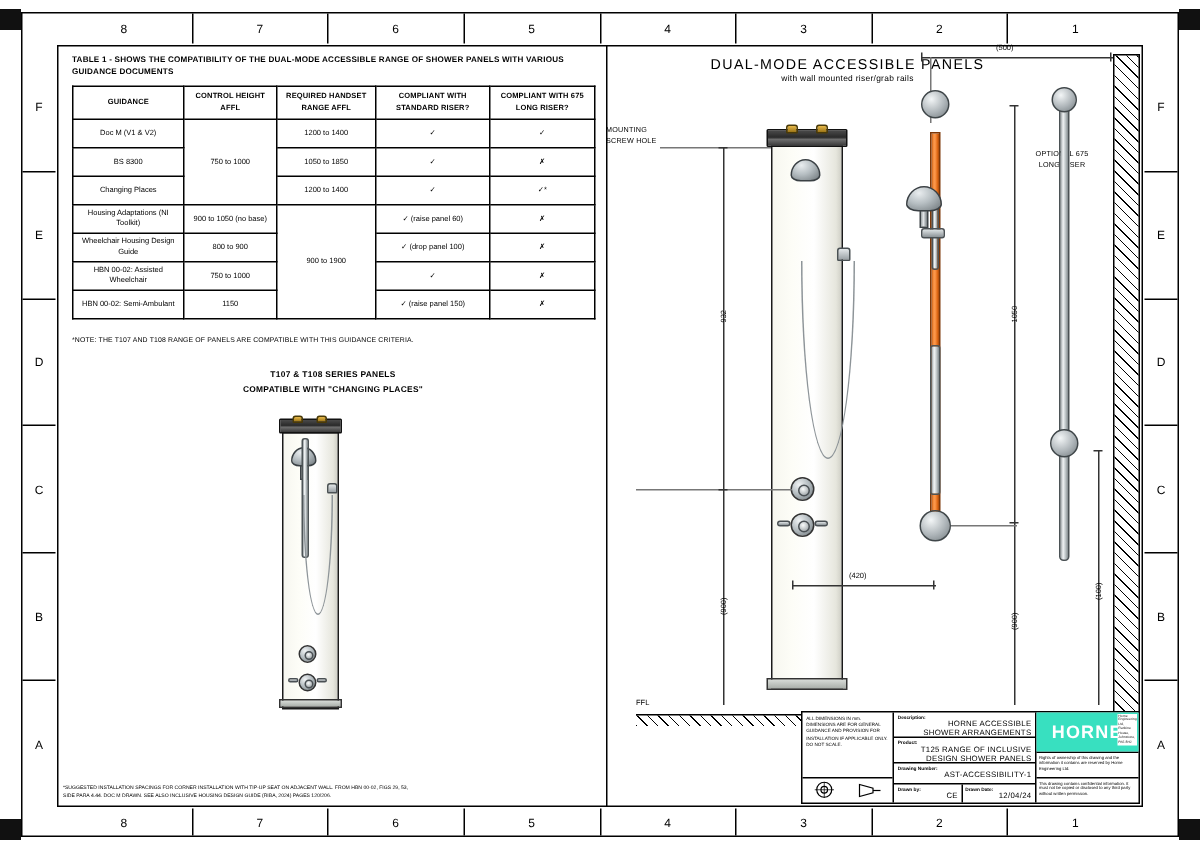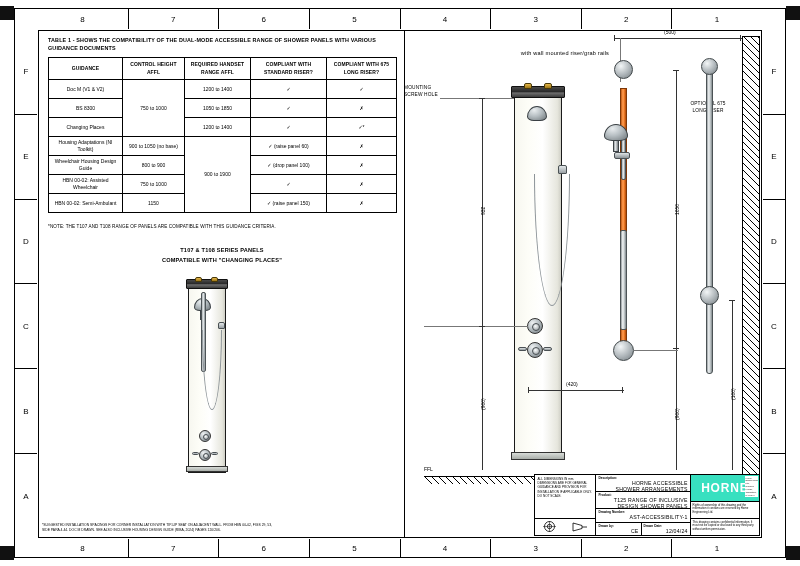--- a/index.html
+++ b/index.html
@@ -393,20 +393,21 @@
       <div class="valve-in" style="left:3px; top:3px; width:6px; height:6px;"></div>
     </div>
     <div class="valve" style="left:199px; top:449px; width:12px; height:12px;">
       <div class="valve-in" style="left:3px; top:3px; width:6px; height:6px;"></div>
     </div>
     <div class="valve-lever" style="left:192px; top:452px; width:7px; height:3px;"></div>
     <div class="valve-lever" style="left:211px; top:452px; width:7px; height:3px;"></div>
     <div class="panel-base" style="left:186px; top:466px; width:42px; height:6px;"></div>
   </div>
 
+  <div id="dwg-title">DUAL-MODE ACCESSIBLE PANELS</div>
   <div id="dwg-sub">with wall mounted riser/grab rails</div>
 
   <div class="anno" id="anno-mount" style="white-space:pre-line;">MOUNTING
 SCREW HOLE</div>
   <div class="anno" id="anno-opt" style="white-space:pre-line;">OPTIONAL 675
 LONG RISER</div>
 
   <div id="wall"></div>
   <div id="floor-line"></div>
   <div id="floor-hatch"></div>

